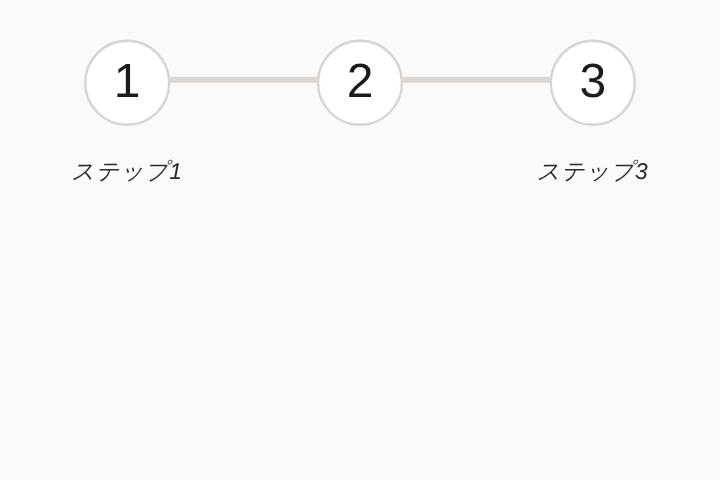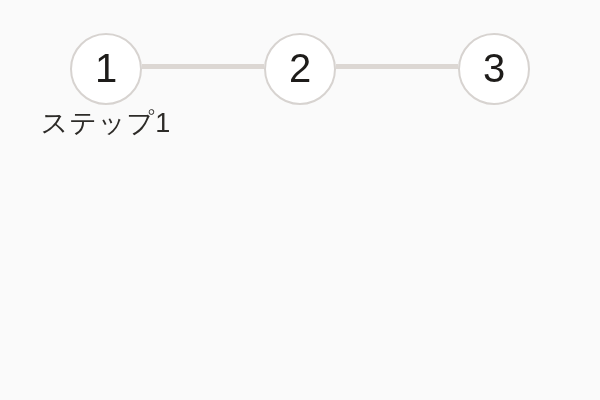--- a/index.html
+++ b/index.html
@@ -54,25 +54,26 @@
     justify-content: center;
     cursor: pointer;
   }
   .circle .num {
     font-size: 40px;
     line-height: 1;
     color: var(--number-text);
     padding-bottom: 2px;
   }
   .step-label {
-    margin-top: 0;
-    font-size: 27px;
+    margin-top: 25px;
+    font-size: 19px;
     letter-spacing: 1px;
     color: var(--label-text);
     white-space: nowrap;
+    font-style: italic;
   }
 </style>
 </head>
 <body>
 
 <div class="stepper">
 
   <div class="step">
     <div class="circle">
       <span class="num">1</span>
@@ -85,15 +86,16 @@
     <div class="circle">
       <span class="num">2</span>
     </div>
   </div>
 
   <div class="step">
     <div class="connector"></div>
     <div class="circle">
       <span class="num">3</span>
     </div>
+    <div class="step-label">ステップ3</div>
   </div>
 
 </div>
 
 </body></html>

